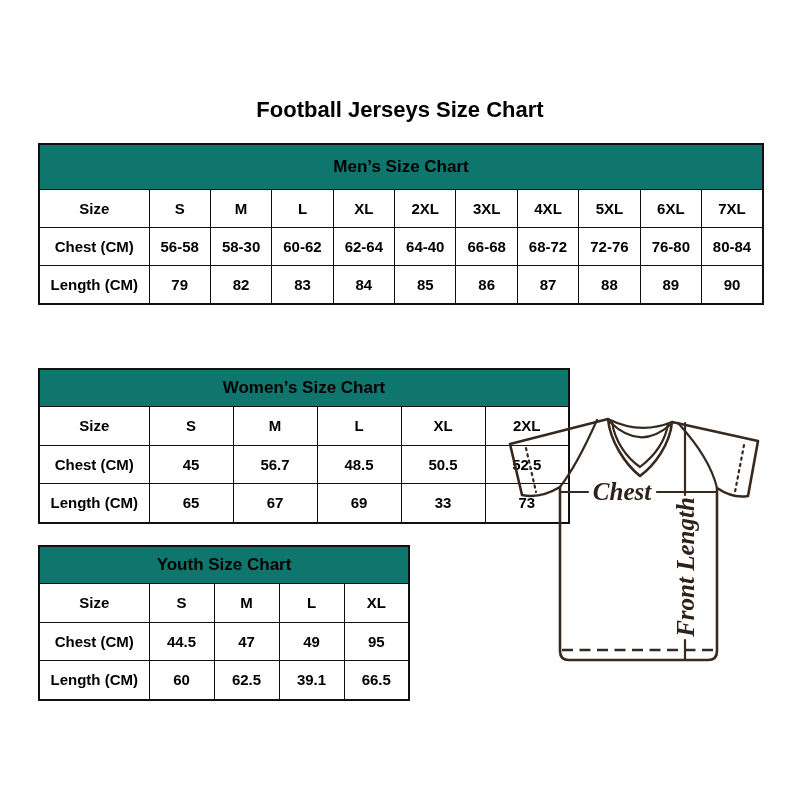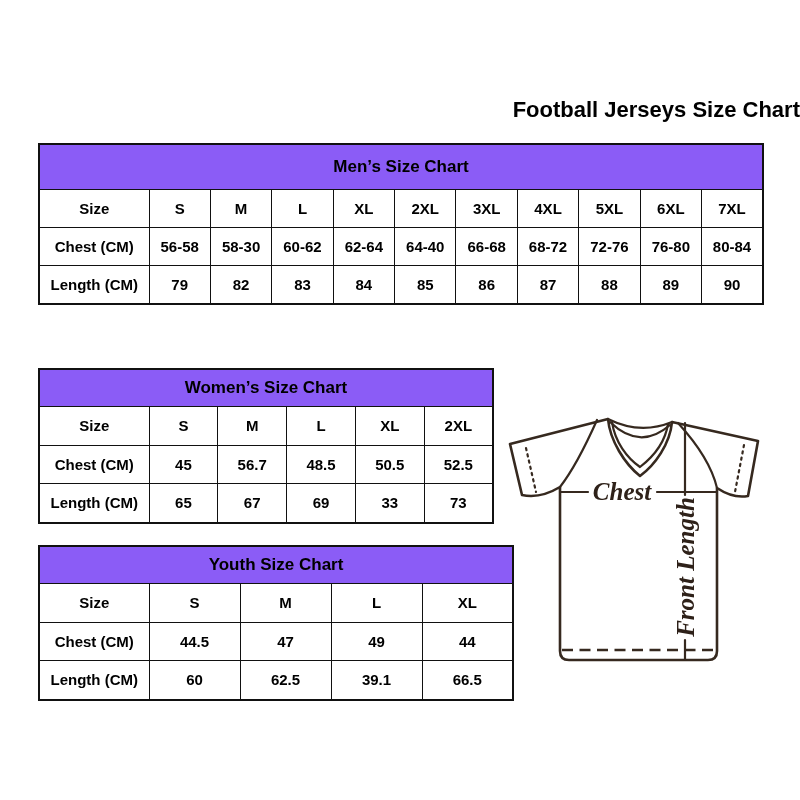--- a/index.html
+++ b/index.html
@@ -3,34 +3,34 @@
 <meta charset="utf-8">
 <style>
   html,body{margin:0;padding:0;}
   body{
     width:800px;height:800px;position:relative;background:#ffffff;
     font-family:"Liberation Sans",sans-serif;color:#000;
   }
   .page{position:absolute;inset:0;}
   .page-title{
     position:absolute;top:97px;left:0;width:100%;margin:0;
-    text-align:right;font-size:22px;font-weight:bold;color:#000;
+    text-align:center;font-size:22px;font-weight:bold;color:#000;
   }
   table{
     position:absolute;border-collapse:collapse;table-layout:fixed;
     background:#fff;border:2.4px solid #111;
   }
   #men-table{left:38px;top:143px;width:726px;}
-  #women-table{left:38px;top:368px;width:456px;}
-  #youth-table{left:38px;top:545px;width:476px;}
+  #women-table{left:38px;top:368px;width:532px;}
+  #youth-table{left:38px;top:545px;width:372px;}
   th,td{
     border:1.6px solid #111;text-align:center;vertical-align:middle;
     font-weight:bold;font-size:15px;padding:0;color:#000;
   }
-  th.tbl-title{background:#8b5cf6;font-size:17px;height:36px;}
+  th.tbl-title{background:#0f766e;font-size:17px;height:36px;}
   #men-table th.tbl-title{height:44px;}
   td{height:37.5px;}
   #men-table td{height:37px;}
   svg.jersey{position:absolute;left:498px;top:396px;}
   .jline{fill:none;stroke:#36291f;stroke-width:2.6;stroke-linejoin:round;stroke-linecap:round;}
   .jthin{fill:none;stroke:#36291f;stroke-width:2.2;stroke-linejoin:round;stroke-linecap:round;}
   .jdot{fill:none;stroke:#36291f;stroke-width:2.2;stroke-dasharray:2.2,4.2;stroke-linecap:round;}
   .jdash{fill:none;stroke:#36291f;stroke-width:2.6;stroke-dasharray:11,6.5;}
   .dlabel{
     font-family:"Liberation Serif","DejaVu Serif",serif;
@@ -159,21 +159,21 @@
           <td>S</td>
           <td>M</td>
           <td>L</td>
           <td>XL</td>
         </tr>
         <tr>
           <td>Chest (CM)</td>
           <td>44.5</td>
           <td>47</td>
           <td>49</td>
-          <td>44</td>
+          <td>95</td>
         </tr>
         <tr>
           <td>Length (CM)</td>
           <td>60</td>
           <td>62.5</td>
           <td>39.1</td>
           <td>66.5</td>
         </tr>
       </tbody>
     </table>

